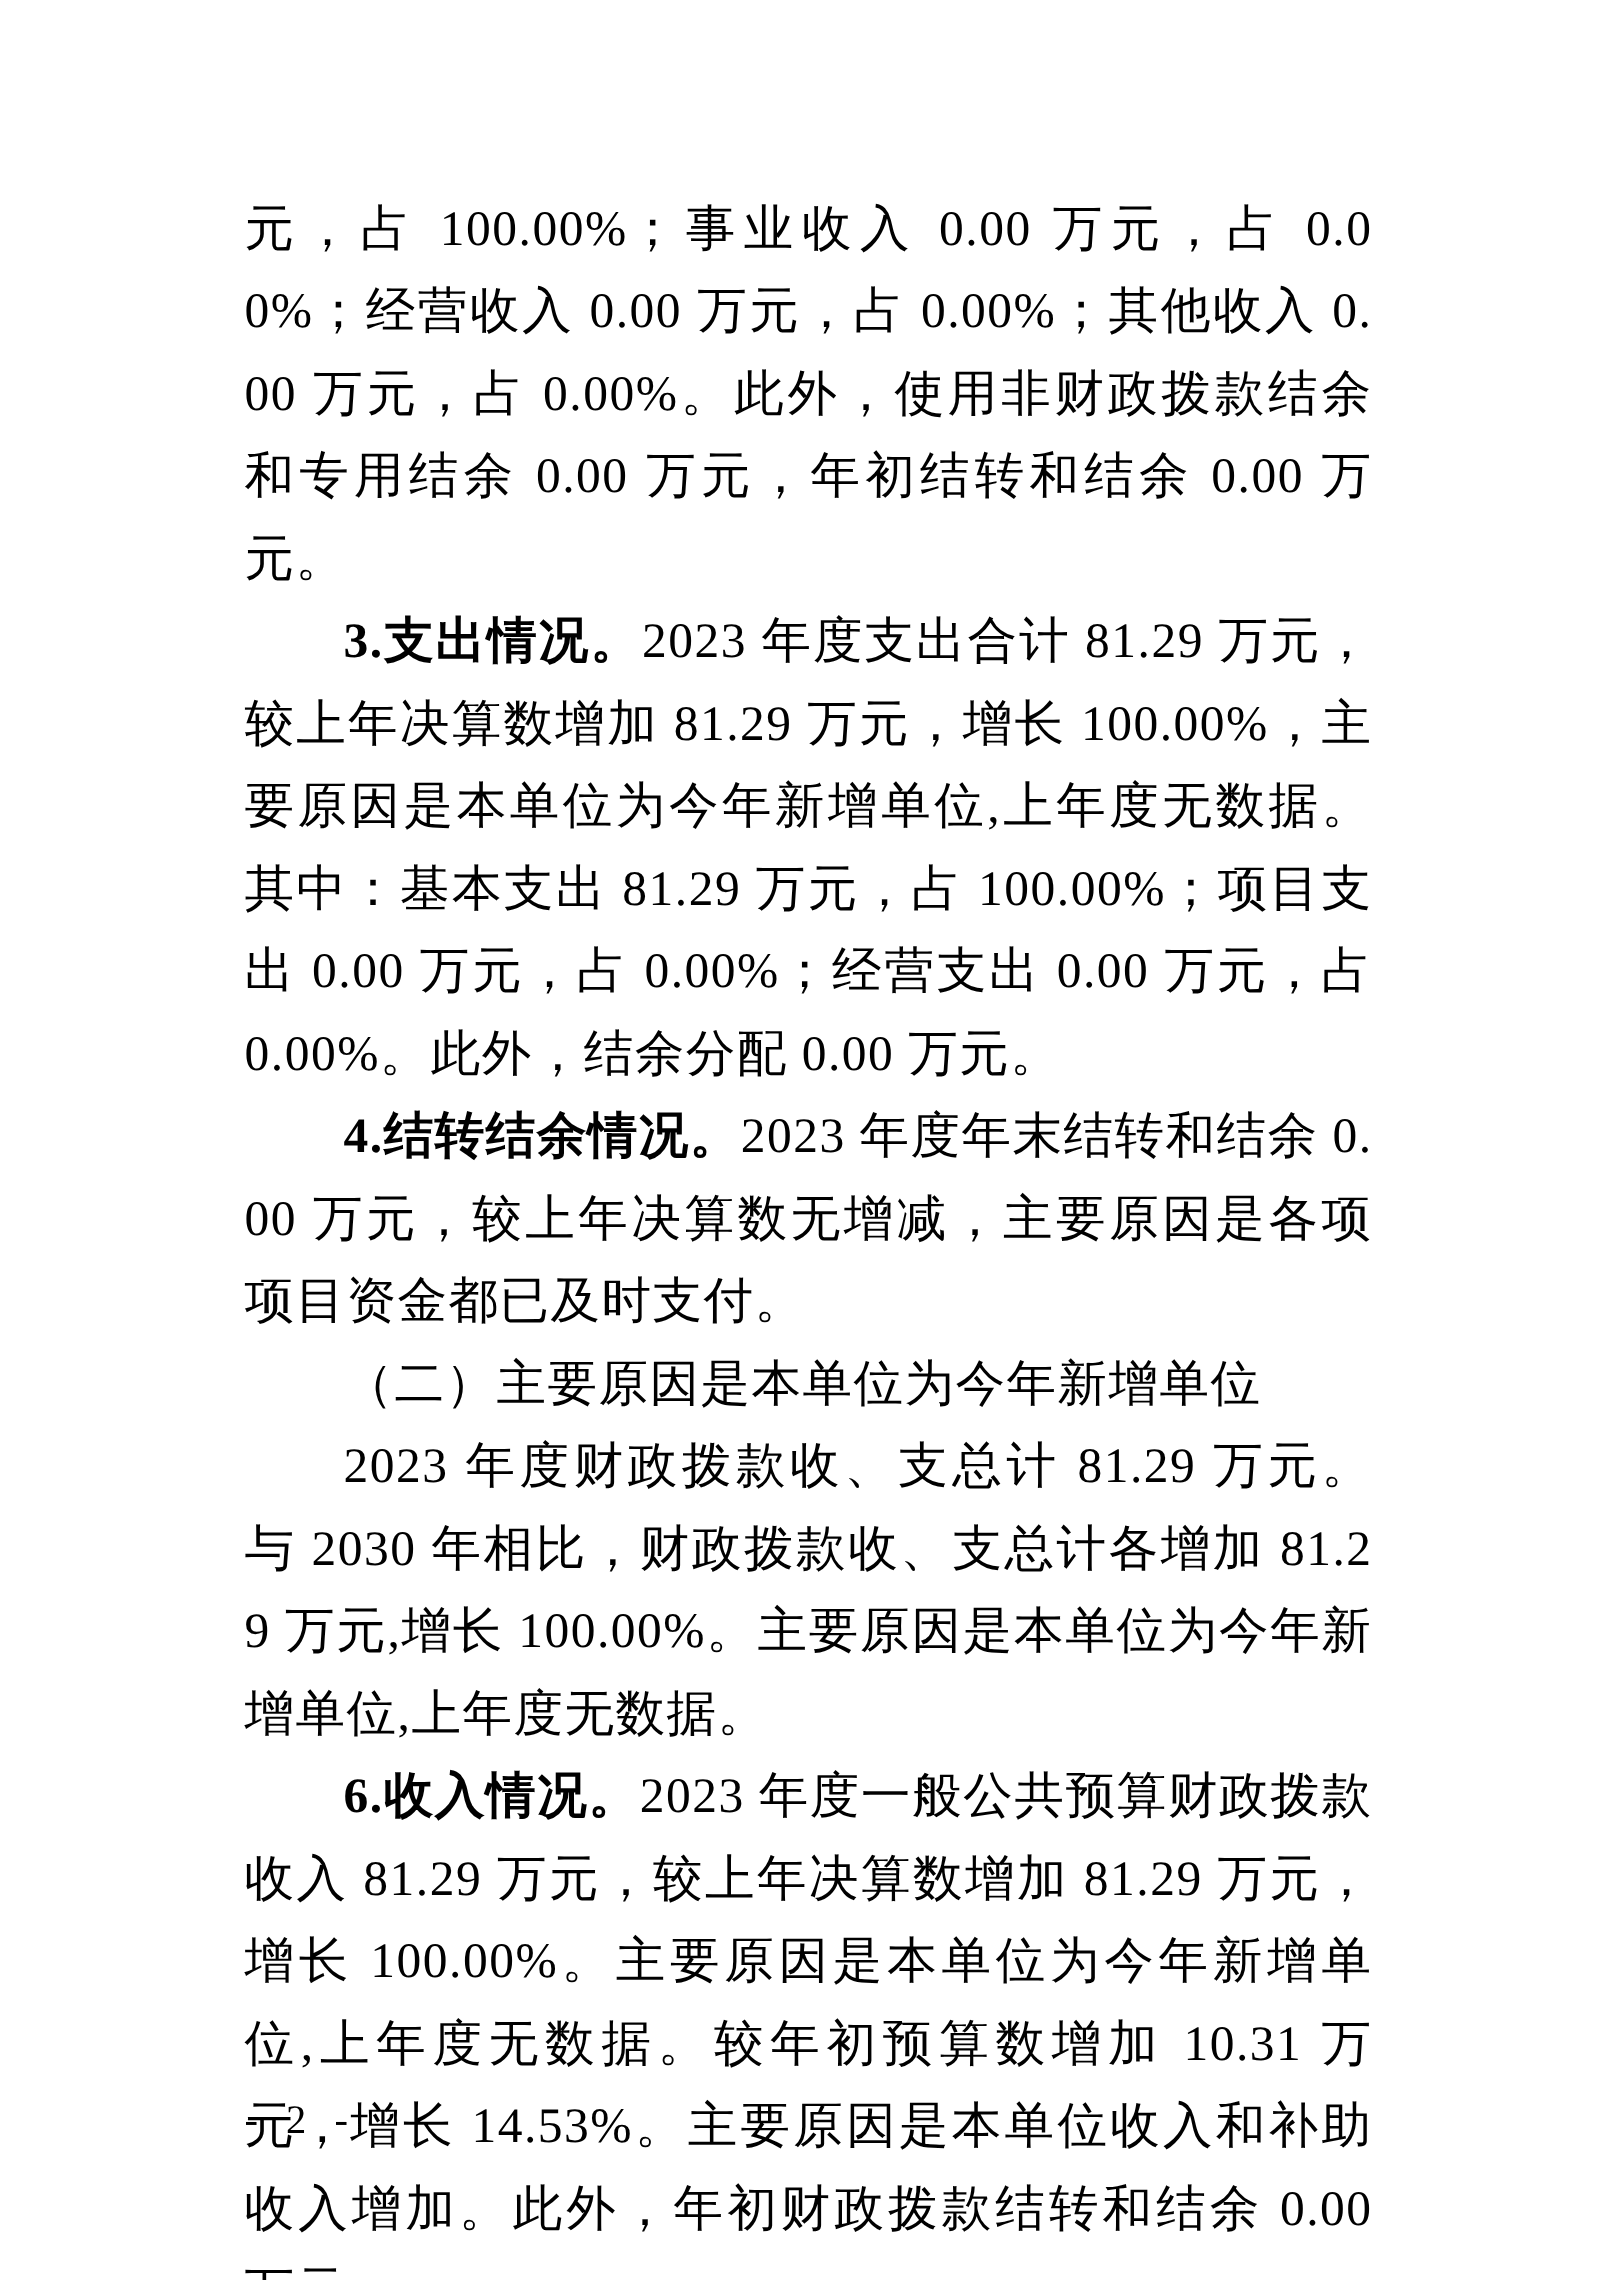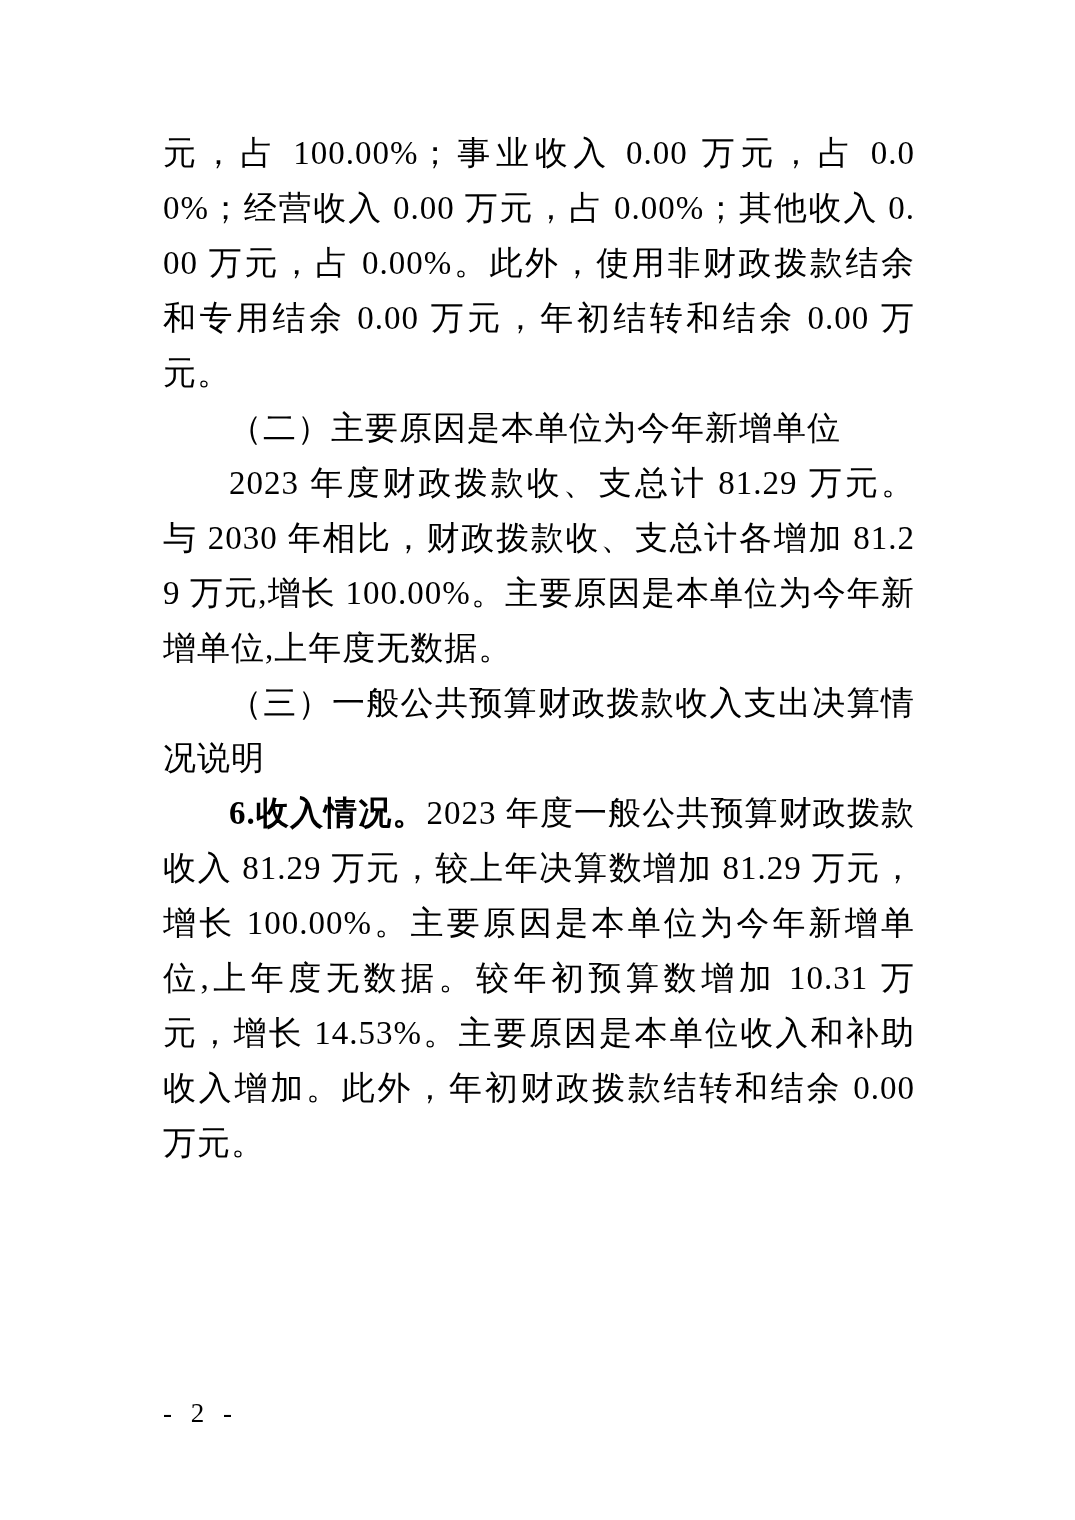--- a/index.html
+++ b/index.html
@@ -61,27 +61,28 @@
 </style>
 </head>
 <body>
 
 <div class="page">
 
   <main class="doc">
 
     <p class="noindent">元，占 100.00%；事业收入 0.00 万元，占 0.00%；经营收入 0.00 万元，占 0.00%；其他收入 0.00 万元，占 0.00%。此外，使用非财政拨款结余和专用结余 0.00 万元，年初结转和结余 0.00 万元。</p>
 
+    <p class="indent"><span class="lead">3.支出情况。</span><span>2023 年度支出合计 81.29 万元，较上年决算数增加 81.29 万元，增长 100.00%，主要原因是本单位为今年新增单位,上年度无数据。其中：基本支出 81.29 万元，占 100.00%；项目支出 0.00 万元，占 0.00%；经营支出 0.00 万元，占 0.00%。此外，结余分配 0.00 万元。</span></p>
 
+    <p class="indent"><span class="lead">4.结转结余情况。</span><span>2023 年度年末结转和结余 0.00 万元，较上年决算数无增减，主要原因是各项项目资金都已及时支付。</span></p>
 
     <p class="indent heading">（二）主要原因是本单位为今年新增单位</p>
 
     <p class="indent">2023 年度财政拨款收、支总计 81.29 万元。与 2030 年相比，财政拨款收、支总计各增加 81.29 万元,增长 100.00%。主要原因是本单位为今年新增单位,上年度无数据。</p>
 
-    <p class="indent heading">（三）一般公共预算财政拨款收入支出决算情况说明</p>
 
     <p class="indent"><span class="lead">6.收入情况。</span><span>2023 年度一般公共预算财政拨款收入 81.29 万元，较上年决算数增加 81.29 万元，增长 100.00%。主要原因是本单位为今年新增单位,上年度无数据。较年初预算数增加 10.31 万元，增长 14.53%。主要原因是本单位收入和补助收入增加。此外，年初财政拨款结转和结余 0.00 万元。</span></p>
 
   </main>
 
   <div class="footer">- 2 -</div>
 
 </div>
 
 </body></html>

